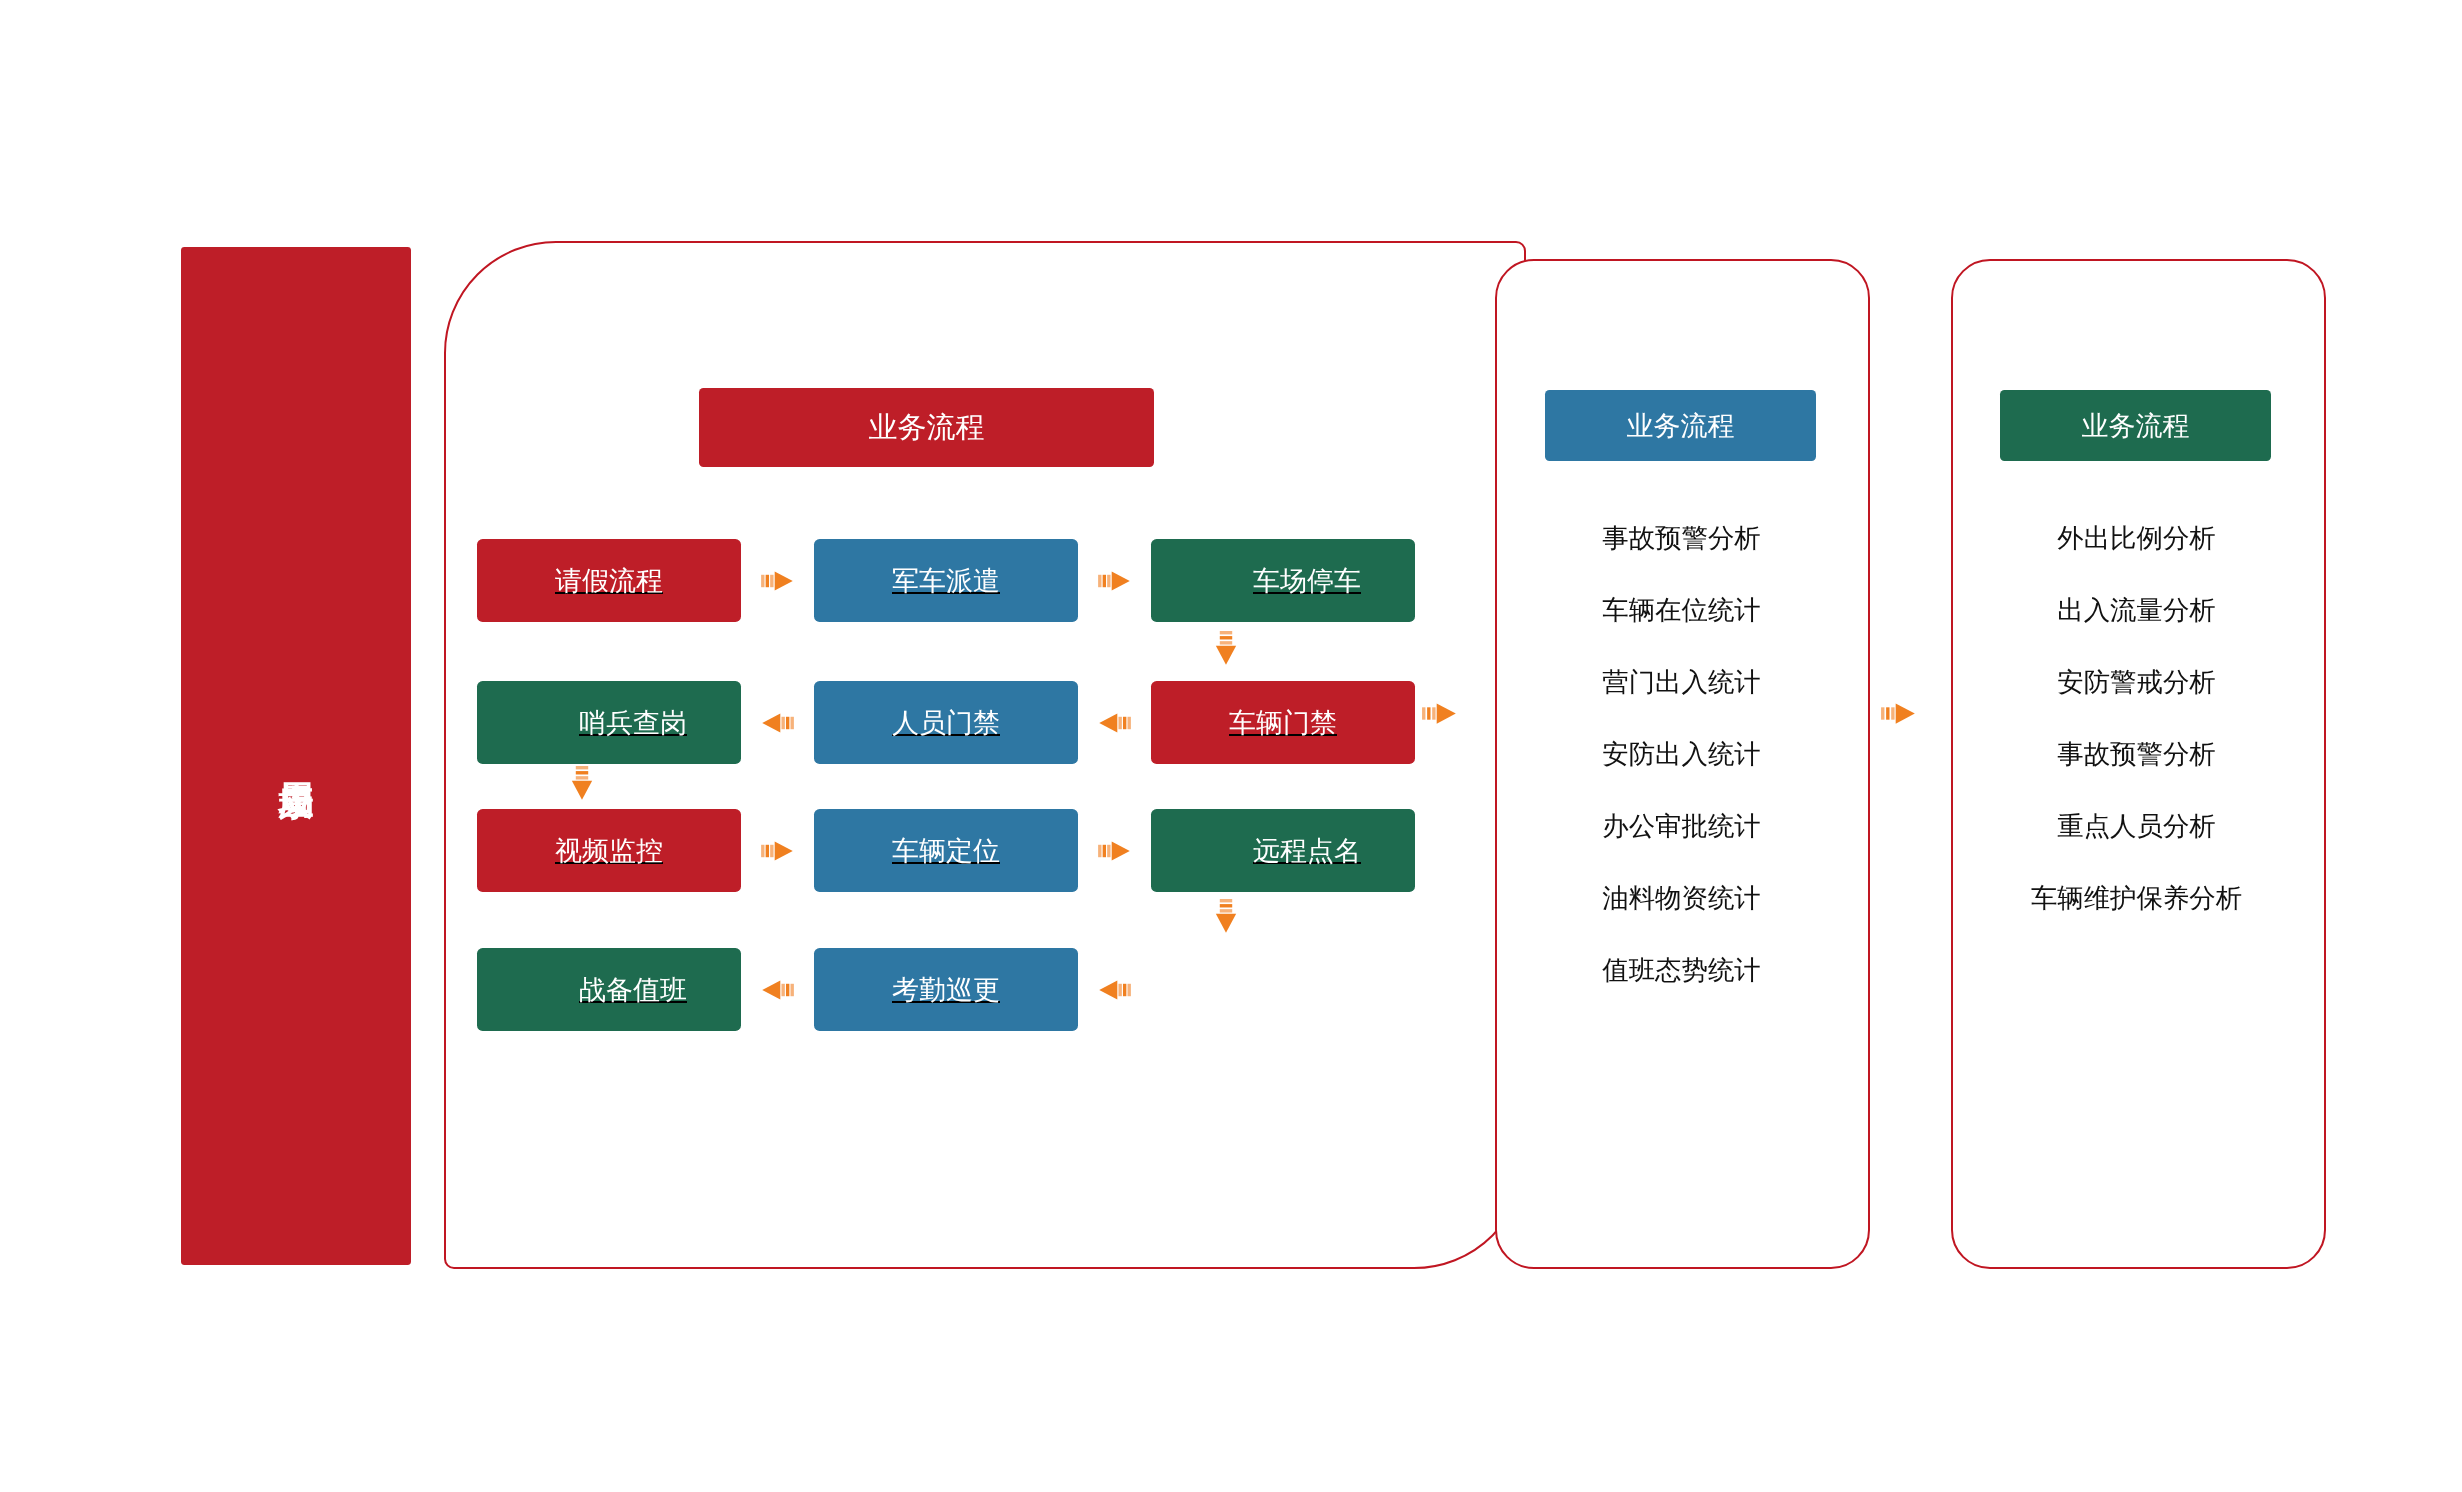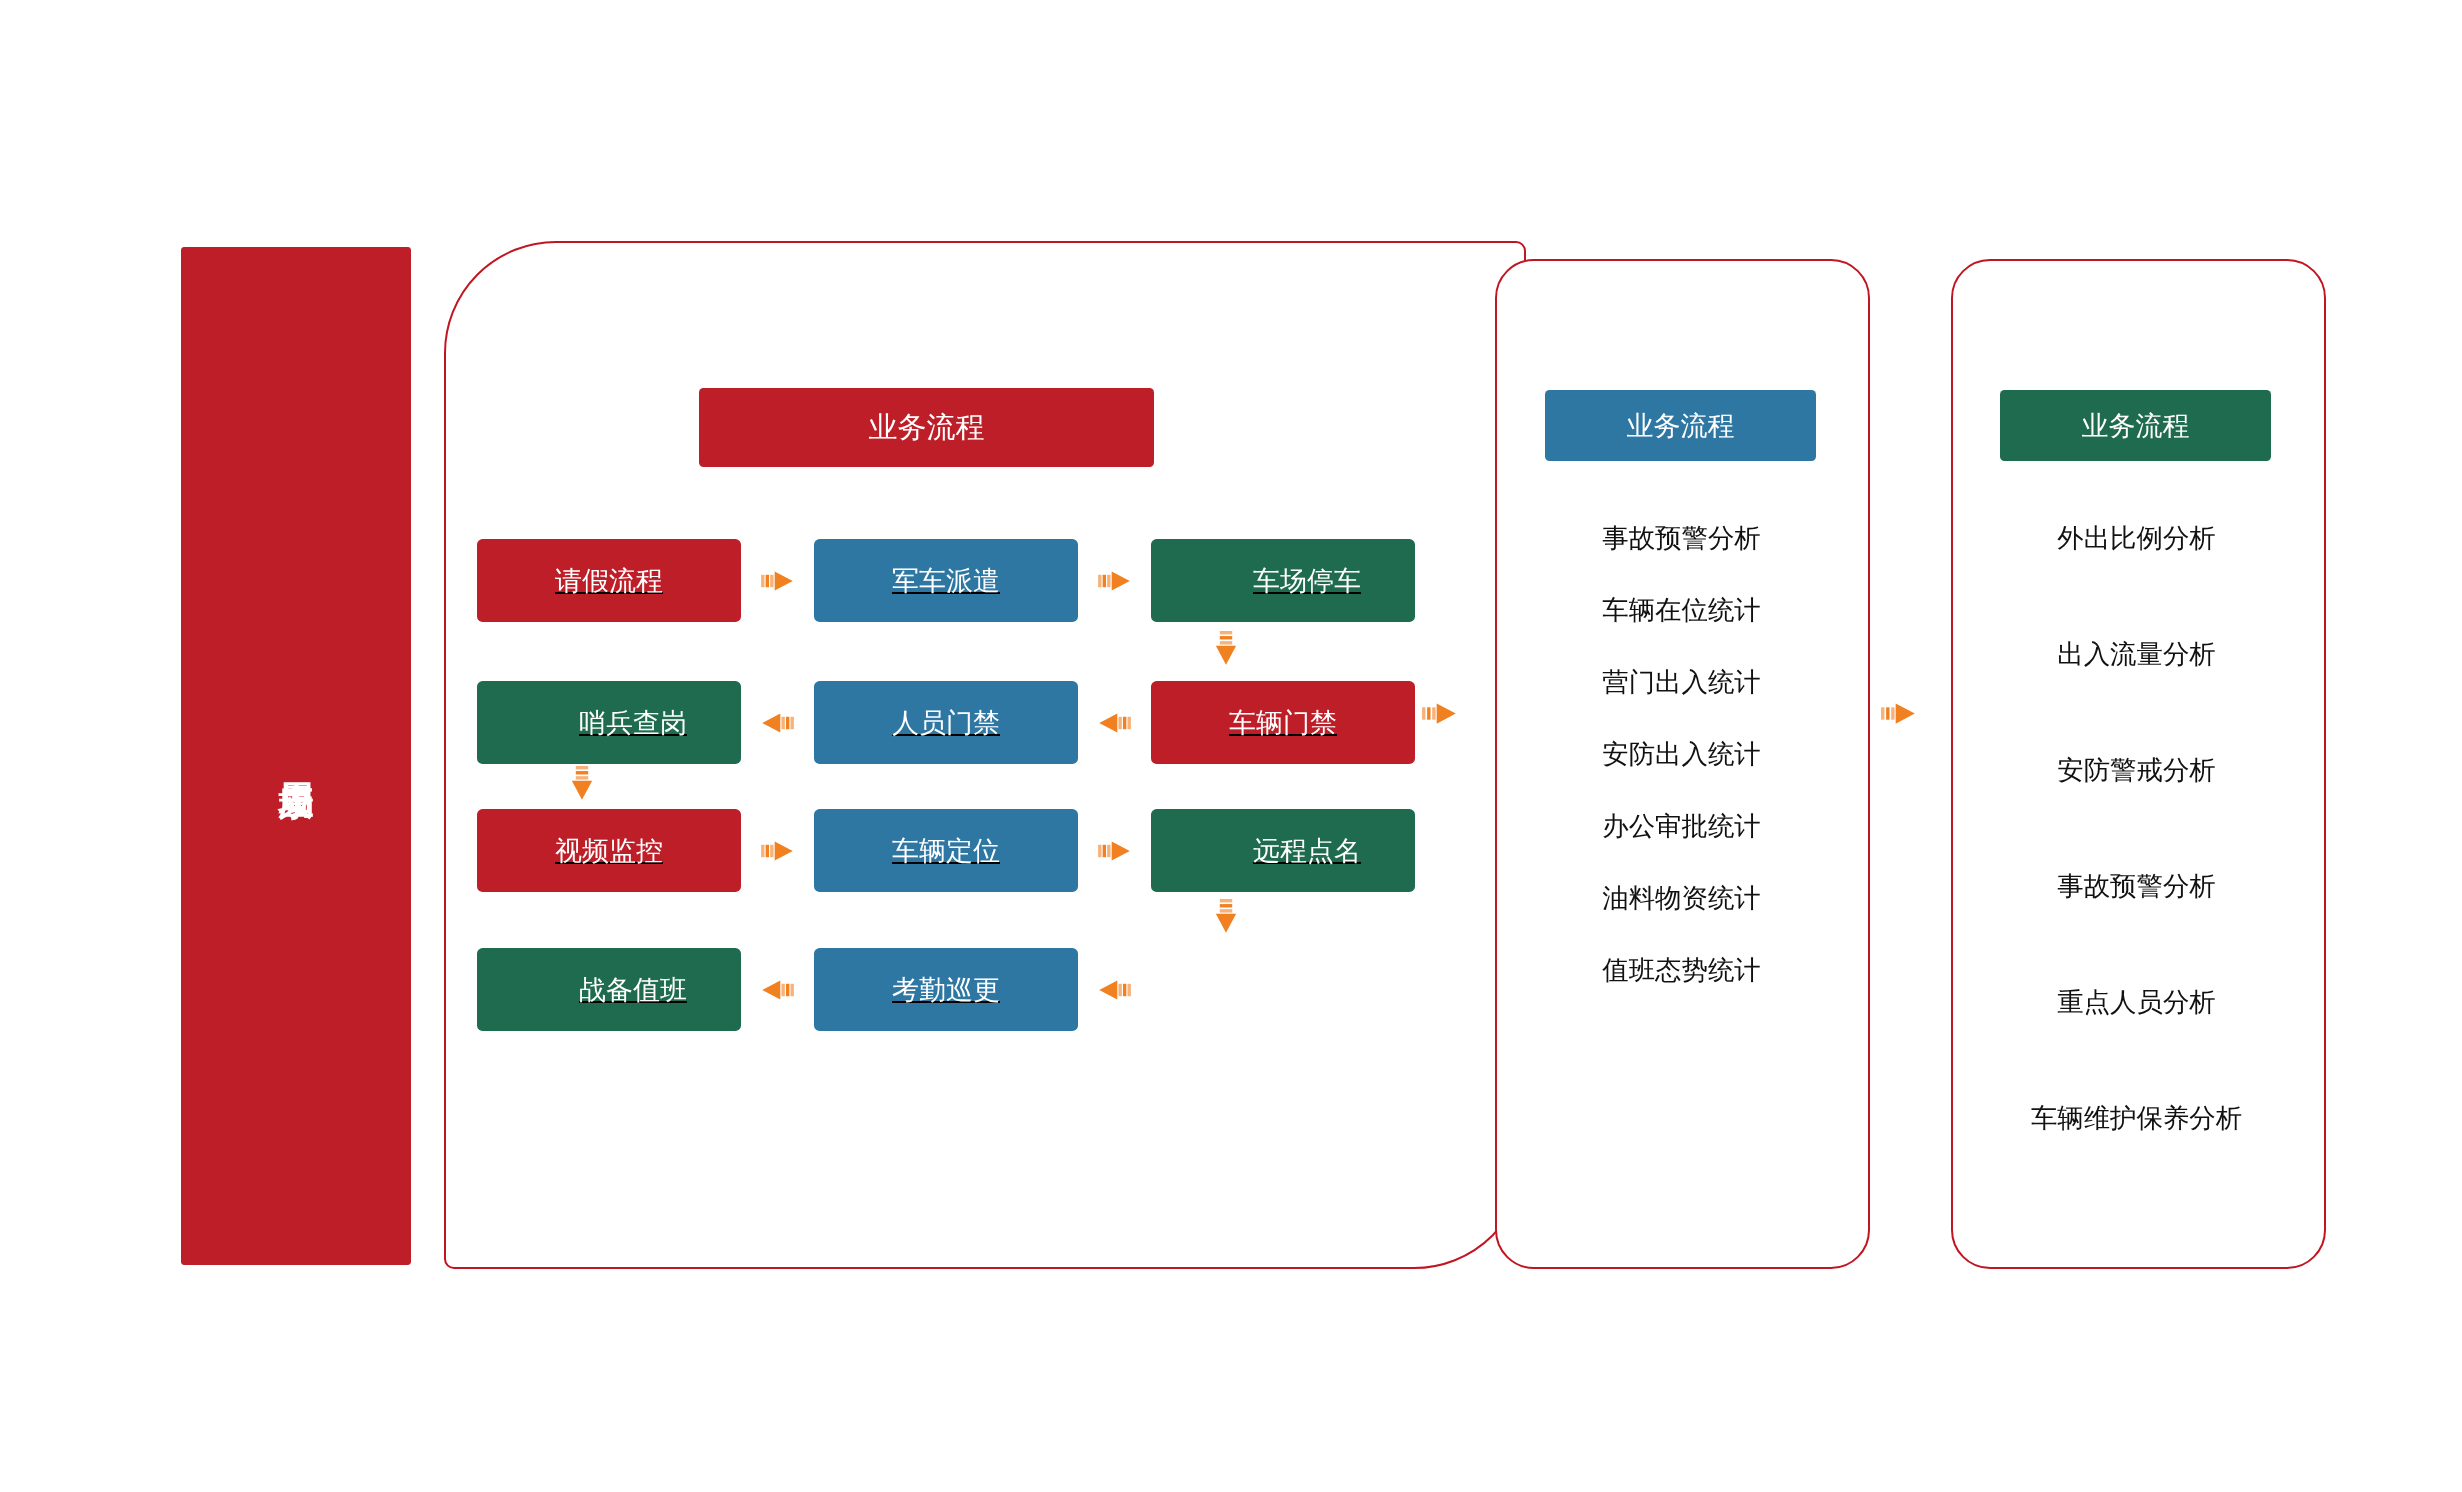--- a/index.html
+++ b/index.html
@@ -85,21 +85,21 @@
   .v-c{left:1213px;top:899px;}   
 
   
   .arrow-panel{position:absolute;width:35px;height:27px;}
   .ap-1{left:1422px;top:700px;}
   .ap-2{left:1881px;top:700px;}
 
   
   .item-list{position:absolute;display:flex;flex-direction:column;align-items:center;}
   .list-2{left:1507px;top:519px;width:349px;}
-  .list-3{left:1962px;top:519px;width:349px;gap:44px;}
+  .list-3{left:1962px;top:519px;width:349px;}
   .list-item{
     color:#111111;font-size:26.4px;line-height:1;
     height:39px;display:flex;align-items:center;justify-content:center;
     margin-bottom:33px;white-space:nowrap;
   }
 </style>
 </head>
 <body>
 
 <div class="stage">

